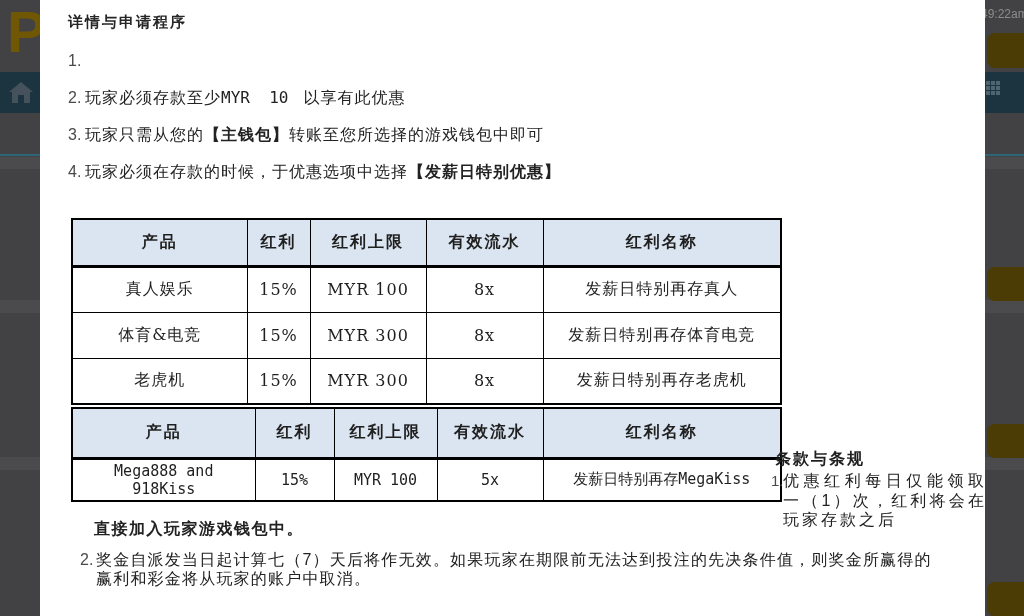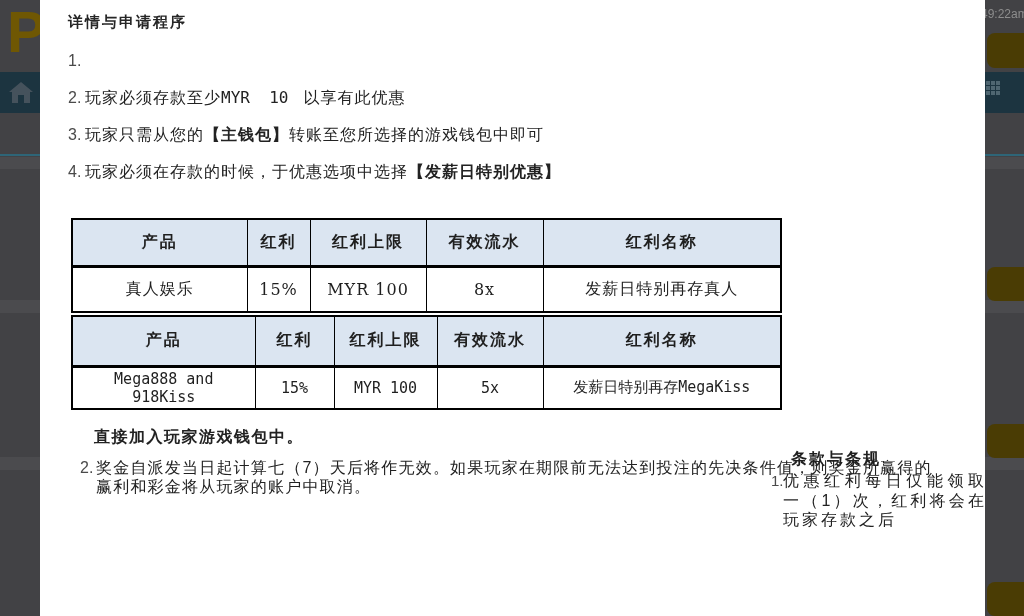--- a/index.html
+++ b/index.html
@@ -64,21 +64,21 @@
     font-family:"Liberation Sans", sans-serif;
   }
   table.t1 { width:709px; }
   table.t1 td { height:46px; font-size:16px; letter-spacing:1px; font-family:"DejaVu Serif", serif; }
   table.t2 { width:709px; margin-top:2px; }
   table.t2 th { height:50px; }
   table.t2 td { height:40px; font-size:15px; font-family:"DejaVu Sans Mono", monospace; letter-spacing:0; }
 
   
   .terms-col { position:absolute; left:731px; top:449px; width:216px; z-index:12; }
-  .terms-heading { font-size:16px; font-weight:bold; letter-spacing:2px; margin:0 0 1px 20px; color:#1f1f1f; }
+  .terms-heading { font-size:16px; font-weight:bold; letter-spacing:2px; margin:0 0 1px 4px; color:#1f1f1f; }
   .terms-item-side { display:flex; font-size:16px; line-height:19.5px; }
   .terms-item-side .marker { width:12px; flex:0 0 12px; color:#4a4a4a; font-size:15px; }
   .terms-item-side .t-text { flex:1; text-align:justify; letter-spacing:3px; color:#222; }
 
   .continuation { margin:17px 0 0 26px; font-size:16px; line-height:19px; letter-spacing:1.5px; color:#222;font-weight:bold; }
   .terms-item-bottom { display:flex; margin:12px 0 0 12px; font-size:16px; line-height:19px; }
   .terms-item-bottom .marker { width:16px; flex:0 0 16px; color:#4a4a4a; }
   .terms-item-bottom .t-text { flex:1; letter-spacing:1.2px; padding-right:18px; color:#222; }
 </style>
 </head>
@@ -162,20 +162,34 @@
             </tr>
           </thead>
           <tbody>
             <tr>
               <td>真人娱乐</td>
               <td>15%</td>
               <td>MYR 100</td>
               <td>8x</td>
               <td>发薪日特别再存真人</td>
             </tr>
+            <tr>
+              <td>体育&amp;电竞</td>
+              <td>15%</td>
+              <td>MYR 300</td>
+              <td>8x</td>
+              <td>发薪日特别再存体育电竞</td>
+            </tr>
+            <tr>
+              <td>老虎机</td>
+              <td>15%</td>
+              <td>MYR 300</td>
+              <td>8x</td>
+              <td>发薪日特别再存老虎机</td>
+            </tr>
           </tbody>
         </table>
       <table class="promo-table t2">
         <colgroup>
           <col style="width:183px">
             <col style="width:79px">
             <col style="width:103px">
             <col style="width:106px">
             <col style="width:238px">
         </colgroup>

